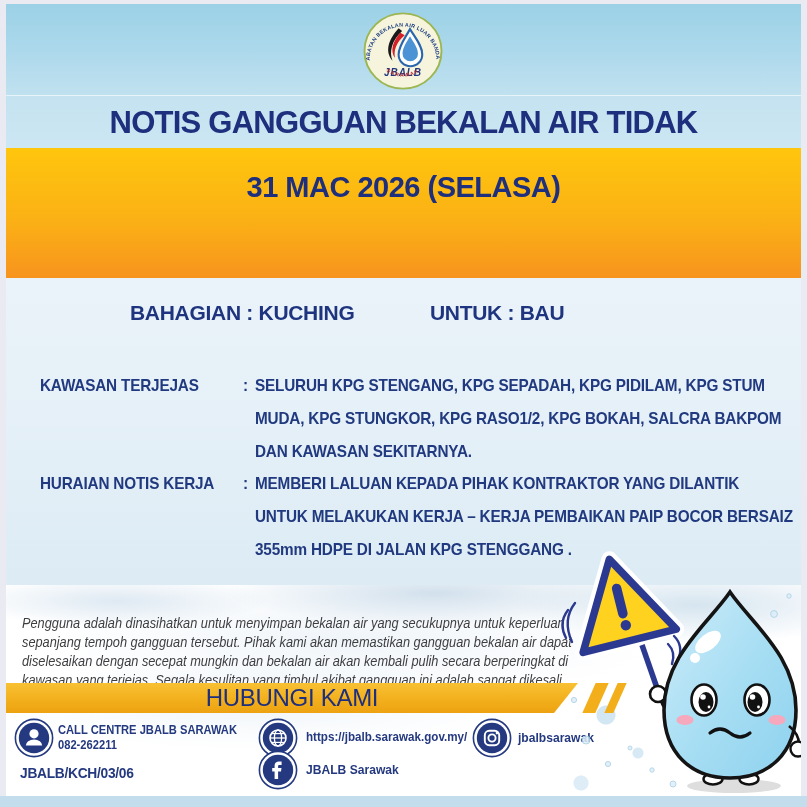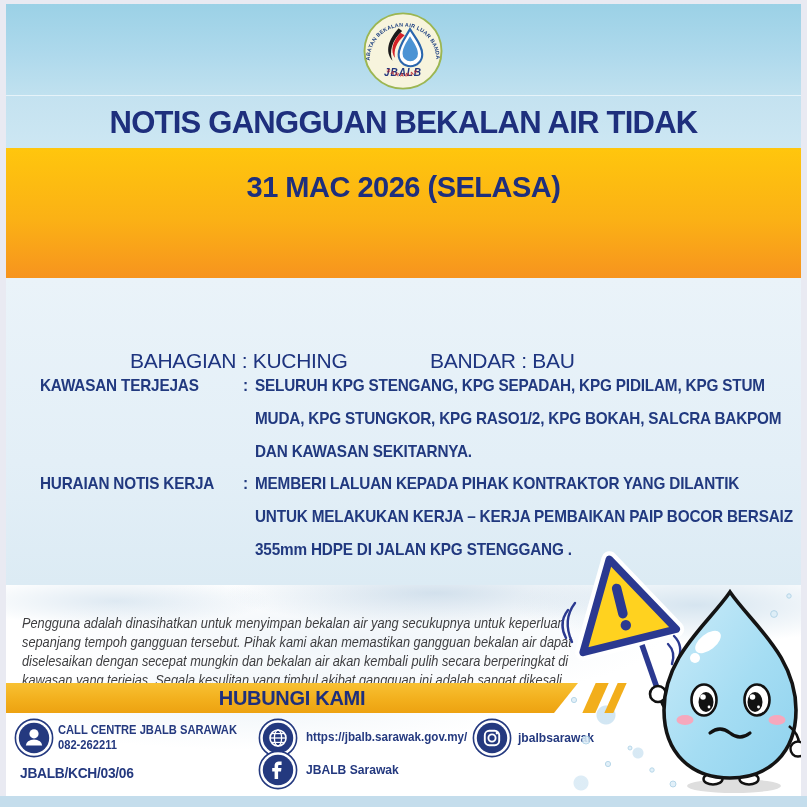--- a/index.html
+++ b/index.html
@@ -20,41 +20,41 @@
     background:linear-gradient(180deg,#c4e2f0 0%,#cde7f3 100%);z-index:1;
     border-top:1px solid rgba(255,255,255,0.5);}
   .title-text{display:block;text-align:center;line-height:52px;font-size:32px;font-weight:bold;
     color:#1e2f7d;letter-spacing:-0.8px;transform:scaleX(0.97);transform-origin:center;}
   .date-band{position:absolute;left:6px;right:6px;top:148px;height:130px;
     background:linear-gradient(180deg,#ffc60d 0%,#fbb115 55%,#f7941e 100%);z-index:1;
     text-align:center;padding-top:17px;box-sizing:border-box;}
   .date-line{font-size:29px;font-weight:bold;color:#1e2f7d;line-height:44px;letter-spacing:-0.5px;}
   .body-band{position:absolute;left:6px;right:6px;top:278px;height:307px;
     background:linear-gradient(180deg,#eaf3f9 0%,#e3eff7 60%,#dcebf4 100%);z-index:1;}
-  .loc-text{position:absolute;font-size:21px;font-weight:normal;color:#1e347f;letter-spacing:-0.3px;z-index:10;margin-top:48px;}
+  .loc-text{position:absolute;font-size:21px;font-weight:bold;color:#1e347f;letter-spacing:-0.3px;z-index:10;}
   .info-label,.info-colon,.info-lines{position:absolute;font-size:17px;font-weight:bold;color:#21397f;
     line-height:33px;letter-spacing:-0.2px;transform:scaleX(0.9);transform-origin:left top;z-index:10;white-space:nowrap;}
   
   .water-area{position:absolute;left:6px;right:6px;top:585px;height:211px;background-color:#ffffff;z-index:2;
     background-image:
       radial-gradient(ellipse 300px 46px at 430px 8px, rgba(176,201,222,0.55), rgba(176,201,222,0) 70%),
       radial-gradient(ellipse 220px 36px at 110px 16px, rgba(190,212,230,0.5), rgba(190,212,230,0) 70%),
       radial-gradient(ellipse 260px 55px at 690px 20px, rgba(180,207,227,0.55), rgba(180,207,227,0) 70%),
       radial-gradient(ellipse 420px 85px at 340px 55px, rgba(205,222,236,0.30), rgba(205,222,236,0) 75%),
       radial-gradient(circle at 600px 130px, rgba(199,224,240,0.8) 0 9px, rgba(199,224,240,0) 10px),
       radial-gradient(circle at 632px 168px, rgba(199,224,240,0.7) 0 5px, rgba(199,224,240,0) 6px),
       radial-gradient(circle at 575px 198px, rgba(199,224,240,0.6) 0 7px, rgba(199,224,240,0) 8px),
       radial-gradient(ellipse 350px 60px at 250px 120px, rgba(214,228,239,0.35), rgba(214,228,239,0) 75%);}
   .advisory{position:absolute;left:22px;top:599px;width:640px;transform:scaleX(0.88);transform-origin:left top;
     font-size:14.5px;font-style:italic;color:#3e3e40;line-height:19px;z-index:10;}
   .contact-band{position:absolute;left:6px;top:683px;width:572px;height:30px;z-index:12;
     background:linear-gradient(180deg,#f8c133 0%,#f2ae1b 60%,#eda211 100%);
     clip-path:polygon(0 0,100% 0,calc(100% - 24px) 100%,0 100%);
     text-align:center;}
-  .contact-band span{display:block;line-height:30px;font-size:20px;font-weight:bold;color:#1e2f7d;letter-spacing:-0.3px;}
+  .contact-band span{display:block;line-height:30px;font-size:24px;font-weight:normal;color:#1e2f7d;letter-spacing:-0.3px;}
   .stripe{position:absolute;top:683px;height:30px;background:#f2ae1b;transform:skewX(-24deg);z-index:12;}
   .stripe-a{left:589px;width:13px;}
   .stripe-b{left:611px;width:9px;}
   .contact-icon{position:absolute;width:40px;height:40px;z-index:20;}
   .contact-text{position:absolute;font-weight:bold;color:#24397f;z-index:20;white-space:nowrap;
     transform:scaleX(0.93);transform-origin:left top;}
   .cc1{left:58px;top:723px;font-size:12px;}
   .cc2{left:58px;top:738px;font-size:12px;}
   .web-text{left:306px;top:730px;font-size:12.5px;}
   .ig-text{left:518px;top:730px;font-size:13px;}
@@ -93,21 +93,21 @@
     <span class="title-text">NOTIS GANGGUAN BEKALAN AIR TIDAK BERJADUAL</span>
   </div>
 
   <div class="date-band">
     <div class="date-line">31 MAC 2026 (SELASA)</div>
   </div>
 
   <div class="body-band"></div>
 
   <span class="loc-text" style="left:130px;top:301px;">BAHAGIAN : KUCHING</span>
-  <span class="loc-text" style="left:430px;top:301px;">BANDAR : BAU</span>
+  <span class="loc-text" style="left:430px;top:301px;">UNTUK : BAU</span>
 
   <span class="info-label" style="left:40px;top:369px;">KAWASAN TERJEJAS</span>
   <span class="info-colon" style="left:243px;top:369px;">:</span>
   <div class="info-lines" style="left:255px;top:369px;">
     <div>SELURUH KPG STENGANG, KPG SEPADAH, KPG PIDILAM, KPG STUM</div>
     <div>MUDA, KPG STUNGKOR, KPG RASO1/2, KPG BOKAH, SALCRA BAKPOM</div>
     <div>DAN KAWASAN SEKITARNYA.</div>
   </div>
 
   <span class="info-label" style="left:40px;top:467px;">HURAIAN NOTIS KERJA</span>

